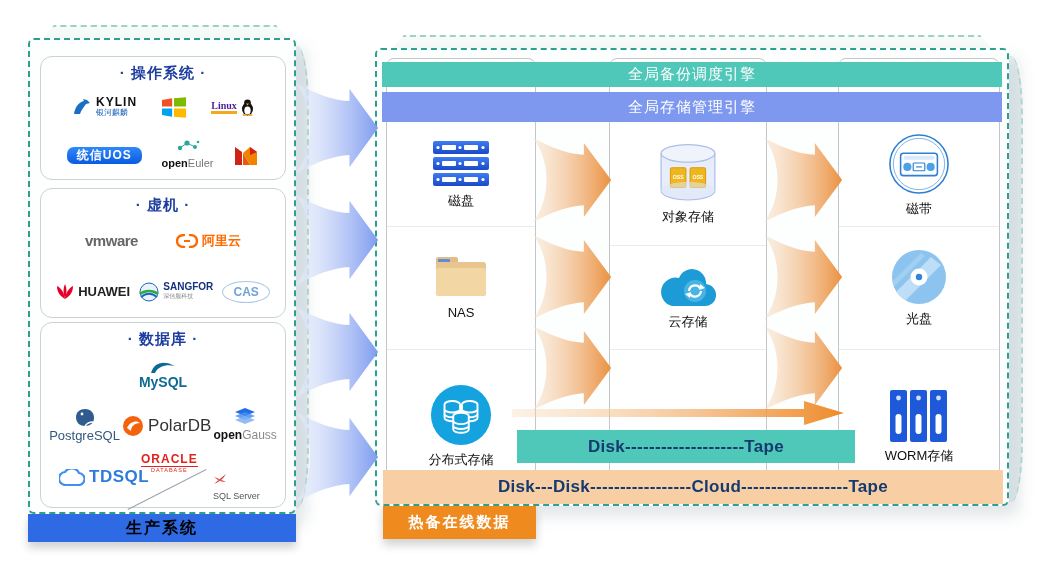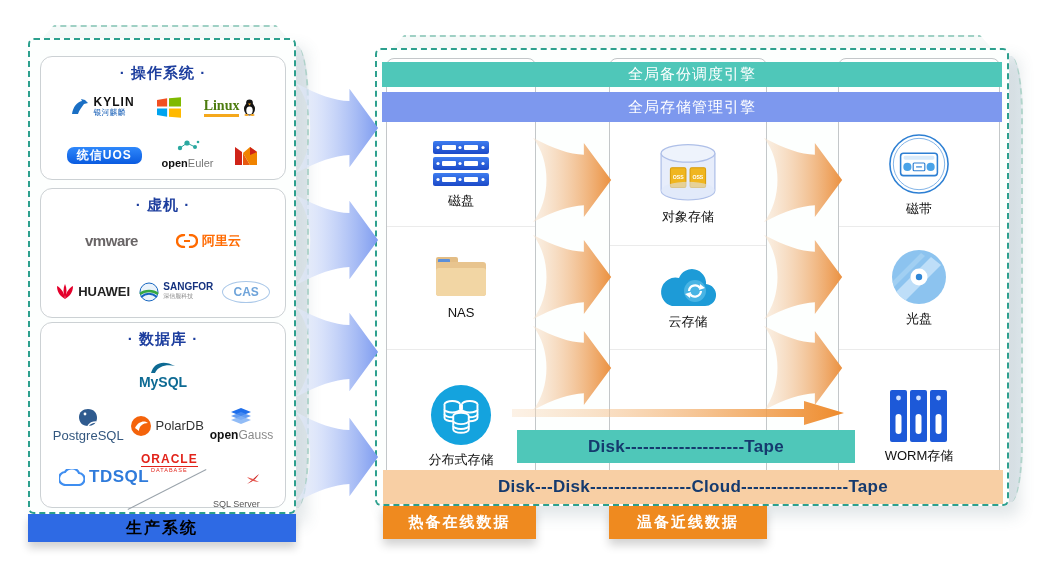--- a/index.html
+++ b/index.html
@@ -12,42 +12,42 @@
   .sideface{position:absolute;background:linear-gradient(to right,#f3f7f9,#e4ecf0);
         border-right:2px dashed #b8dcd2;border-radius:0 12px 12px 0/0 60px 60px 0;}
   
   .lbox{position:absolute;left:10px;width:246px;background:#fff;border:1px solid #ccd1d4;
         border-radius:12px;box-sizing:border-box;display:flex;flex-direction:column;}
   .ltitle{text-align:center;color:#1d3e9e;font-weight:bold;font-size:15px;margin-top:7px;letter-spacing:1px;}
   .lrow{display:flex;justify-content:space-evenly;align-items:center;flex:1;padding:0 6px;}
   .logo{display:flex;align-items:center;gap:4px;}
   .kt{font-weight:bold;font-size:12px;color:#111;letter-spacing:1px;line-height:1;}
   .ks{font-size:8px;color:#1a61b8;line-height:1.2;}
-  .linux-text{font-family:"Liberation Serif","DejaVu Serif",serif;font-weight:bold;font-size:14px;color:#4d7c0f;
+  .linux-text{font-family:"Liberation Serif","DejaVu Serif",serif;font-weight:bold;font-size:10px;color:#4c1d95;
         border-bottom:3px solid #f5a81c;text-align:center;}
   .uos{background:linear-gradient(#2f88fb,#0a5be0);color:#fff;font-weight:bold;font-size:12px;
         padding:0 10px;border-radius:7px;letter-spacing:1px;}
   .oe{display:flex;flex-direction:column;align-items:center;gap:1px;}
   .oe-text b{color:#111;font-size:11px;} .oe-text span{color:#777;font-size:11px;}
   .vmw{font-weight:bold;font-size:15px;color:#696566;letter-spacing:-.5px;}
   .ali-text{color:#ff6a00;font-size:13px;font-weight:bold;}
   .hw-text{font-weight:bold;font-size:13px;color:#222;}
   .sf-t{font-weight:bold;font-size:10px;color:#15327f;line-height:1;}
   .sf-s{font-size:6px;color:#888;}
   .cas{color:#6fa4da;font-size:12px;font-weight:bold;border:1.5px solid #a9c7e8;border-radius:50%;
         padding:3px 10px;background:#fff;}
   .mysql-text{font-weight:bold;font-size:14px;color:#0d6a93;}
   .gdb{font-size:19px;color:#17294e;} .gdb b{font-weight:800;margin-right:5px;} .gdb span{font-weight:500;}
   .pg-text{font-size:13px;color:#33577f;}
-  .pol-text{font-size:13px;color:#333;}
+  .pol-text{font-size:17px;color:#333;}
   .og b{color:#111;font-size:12px;} .og span{color:#8a8a8a;font-size:12px;}
   .ora{display:flex;flex-direction:column;align-items:center;line-height:1;}
   .ora-t{color:#e2231a;font-weight:800;font-size:12px;letter-spacing:1px;border-bottom:1.5px solid #e2231a;padding-bottom:1px;}
   .ora-s{color:#e2231a;font-size:5.5px;letter-spacing:1px;margin-top:1px;}
-  .sqs{display:flex;flex-direction:column;align-items:flex-end;gap:14px;}
+  .sqs{display:flex;flex-direction:column;align-items:flex-start;gap:6px;}
   .sqs-t{font-size:9px;color:#555;}
   .tds-text{font-weight:800;font-size:17px;color:#2f7bdb;letter-spacing:.5px;}
   .footer-bar{position:absolute;background:#2e6ae4;color:#000000;font-weight:bold;font-size:16px;
         display:flex;align-items:center;justify-content:center;letter-spacing:2px;
         box-shadow:0 6px 9px rgba(0,0,0,.18);}
   
   .col{position:absolute;top:58px;height:446px;background:#fff;border:1px solid #c3c7c9;border-radius:8px;
         box-sizing:border-box;padding-top:64px;z-index:1;display:flex;flex-direction:column;}
   .cell{display:flex;flex-direction:column;align-items:center;justify-content:center;box-sizing:border-box;}
   .cell + .cell{border-top:1px solid #ebebeb;}
@@ -425,15 +425,14 @@
     </svg>
 
   <svg class="longarrow" width="333" height="26" viewBox="0 0 333 26">
     <path d="M0,9 L292,9 L292,1 L332,13 L292,25 L292,17 L0,17 Z" fill="url(#gL)"></path>
   </svg>
 
   <div class="tierbar tier-teal">Disk--------------------Tape</div>
   <div class="tierbar tier-peach">Disk---Disk-----------------Cloud------------------Tape</div>
 
   <div class="colfooter" style="left:383px;width:153px">热备在线数据</div>
-  <div class="colfooter" style="left:609px;width:158px">温备近线数据</div>
 
 </div>
 
 </body></html>

